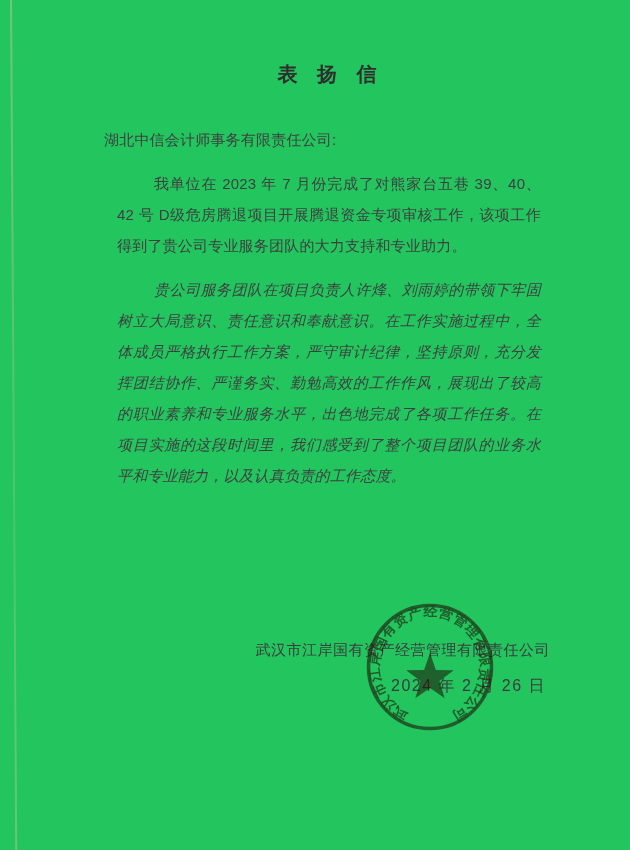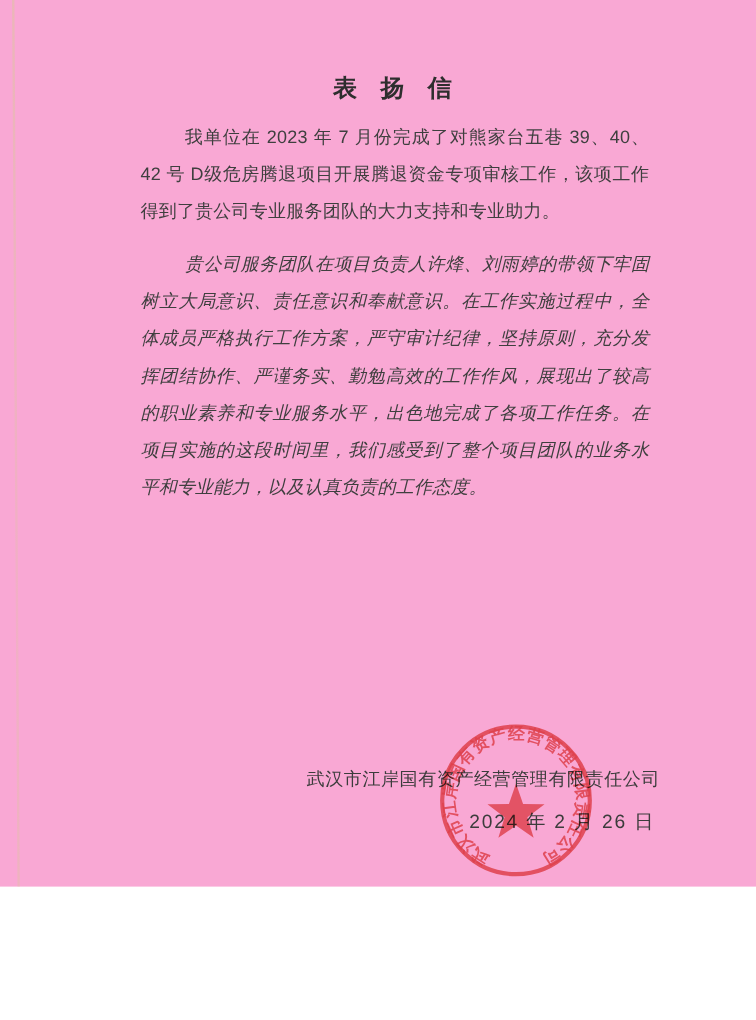--- a/index.html
+++ b/index.html
@@ -1,20 +1,20 @@
 <!DOCTYPE html>
 <html><head>
 <meta charset="utf-8">
 <style>
   html, body { margin: 0; padding: 0; background: #ffffff; }
   .page {
     position: relative;
     width: 630px;
-    height: 739px;
-    background: #f9a8d4;
+    height: 850px;
+    background: #22c55e;
     font-family: "Liberation Sans", sans-serif;
     overflow: hidden;
   }
   
   .scan-edge {
     position: absolute;
     left: 10px;
     top: -6px;
     width: 2px;
     height: 862px;
@@ -86,20 +86,21 @@
 </head>
 <body>
 
 <div class="page">
 
   <div class="scan-edge"></div>
 
   <div class="content">
     <div class="title">表 扬 信</div>
 
+    <div class="salutation">湖北中信会计师事务有限责任公司:</div>
 
     <p class="body-para p1">我单位在 2023 年 7 月份完成了对熊家台五巷 39、40、42 号 D级危房腾退项目开展腾退资金专项审核工作，该项工作得到了贵公司专业服务团队的大力支持和专业助力。</p>
 
     <p class="body-para p2">贵公司服务团队在项目负责人许烽、刘雨婷的带领下牢固树立大局意识、责任意识和奉献意识。在工作实施过程中，全体成员严格执行工作方案，严守审计纪律，坚持原则，充分发挥团结协作、严谨务实、勤勉高效的工作作风，展现出了较高的职业素养和专业服务水平，出色地完成了各项工作任务。在项目实施的这段时间里，我们感受到了整个项目团队的业务水平和专业能力，以及认真负责的工作态度。</p>
 
   </div>
 
   <div class="signature">武汉市江岸国有资产经营管理有限责任公司</div>
 
   <div class="dateline">2024 年 2 月 26 日</div>

